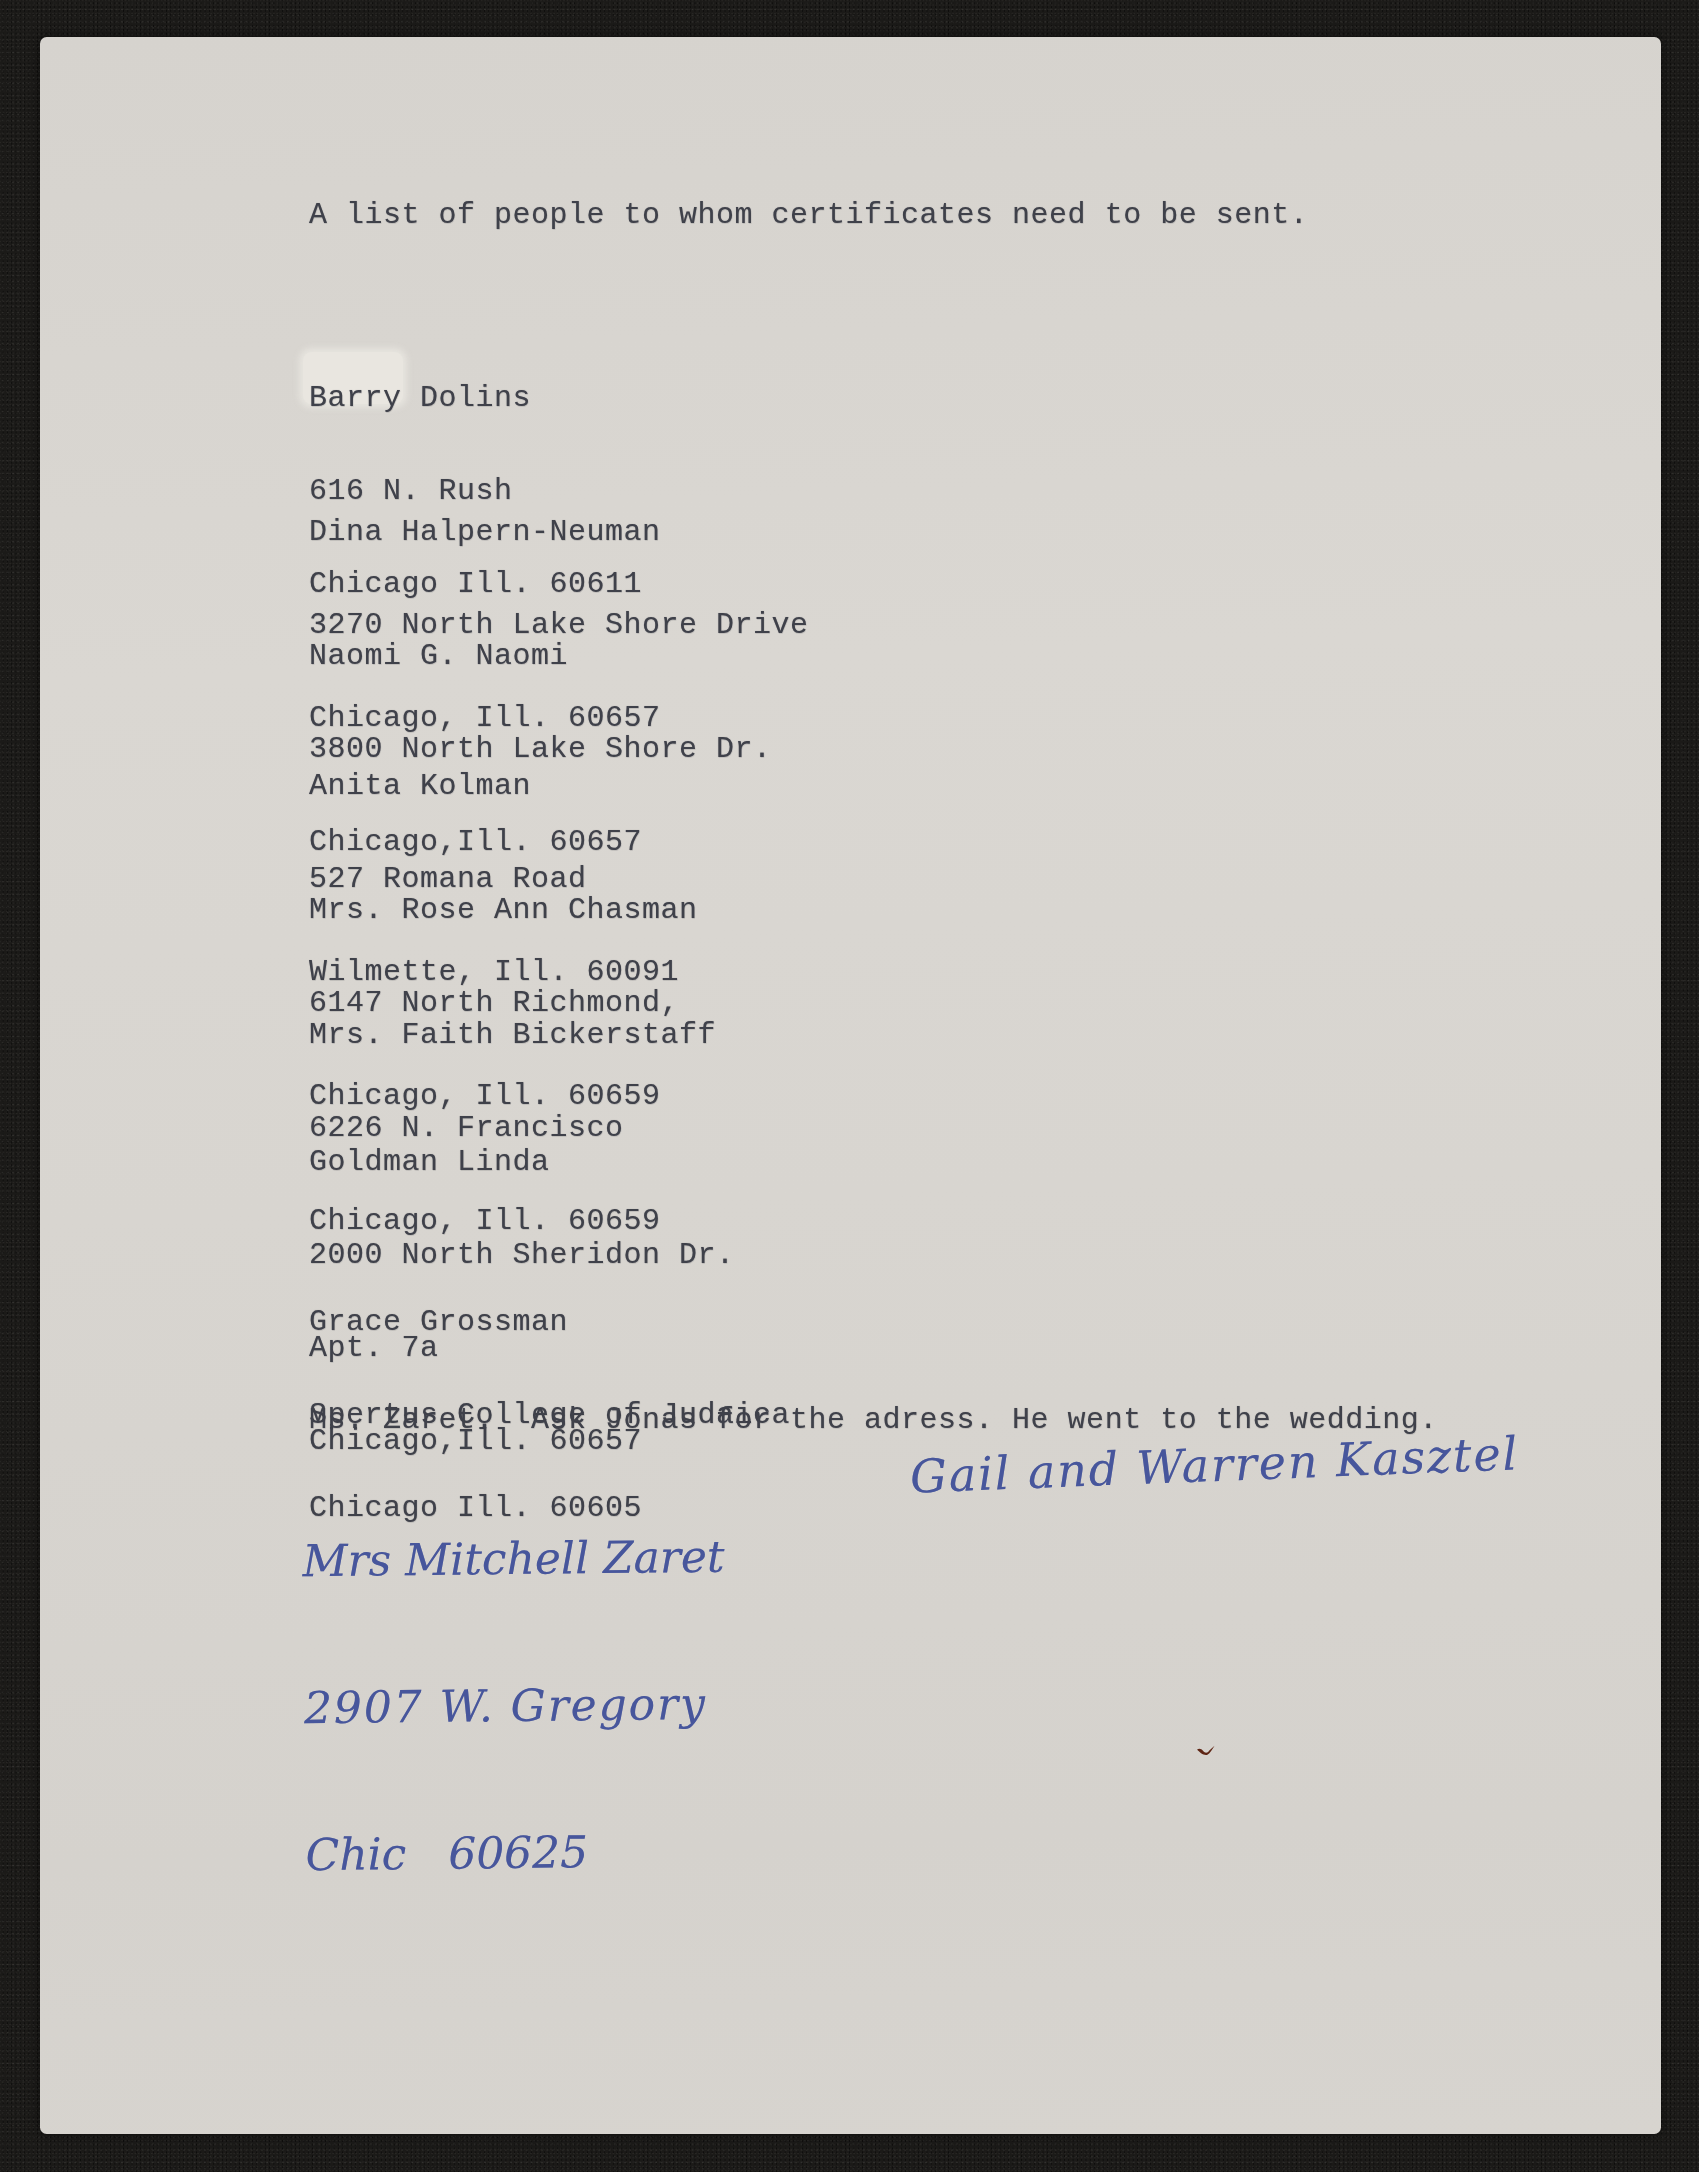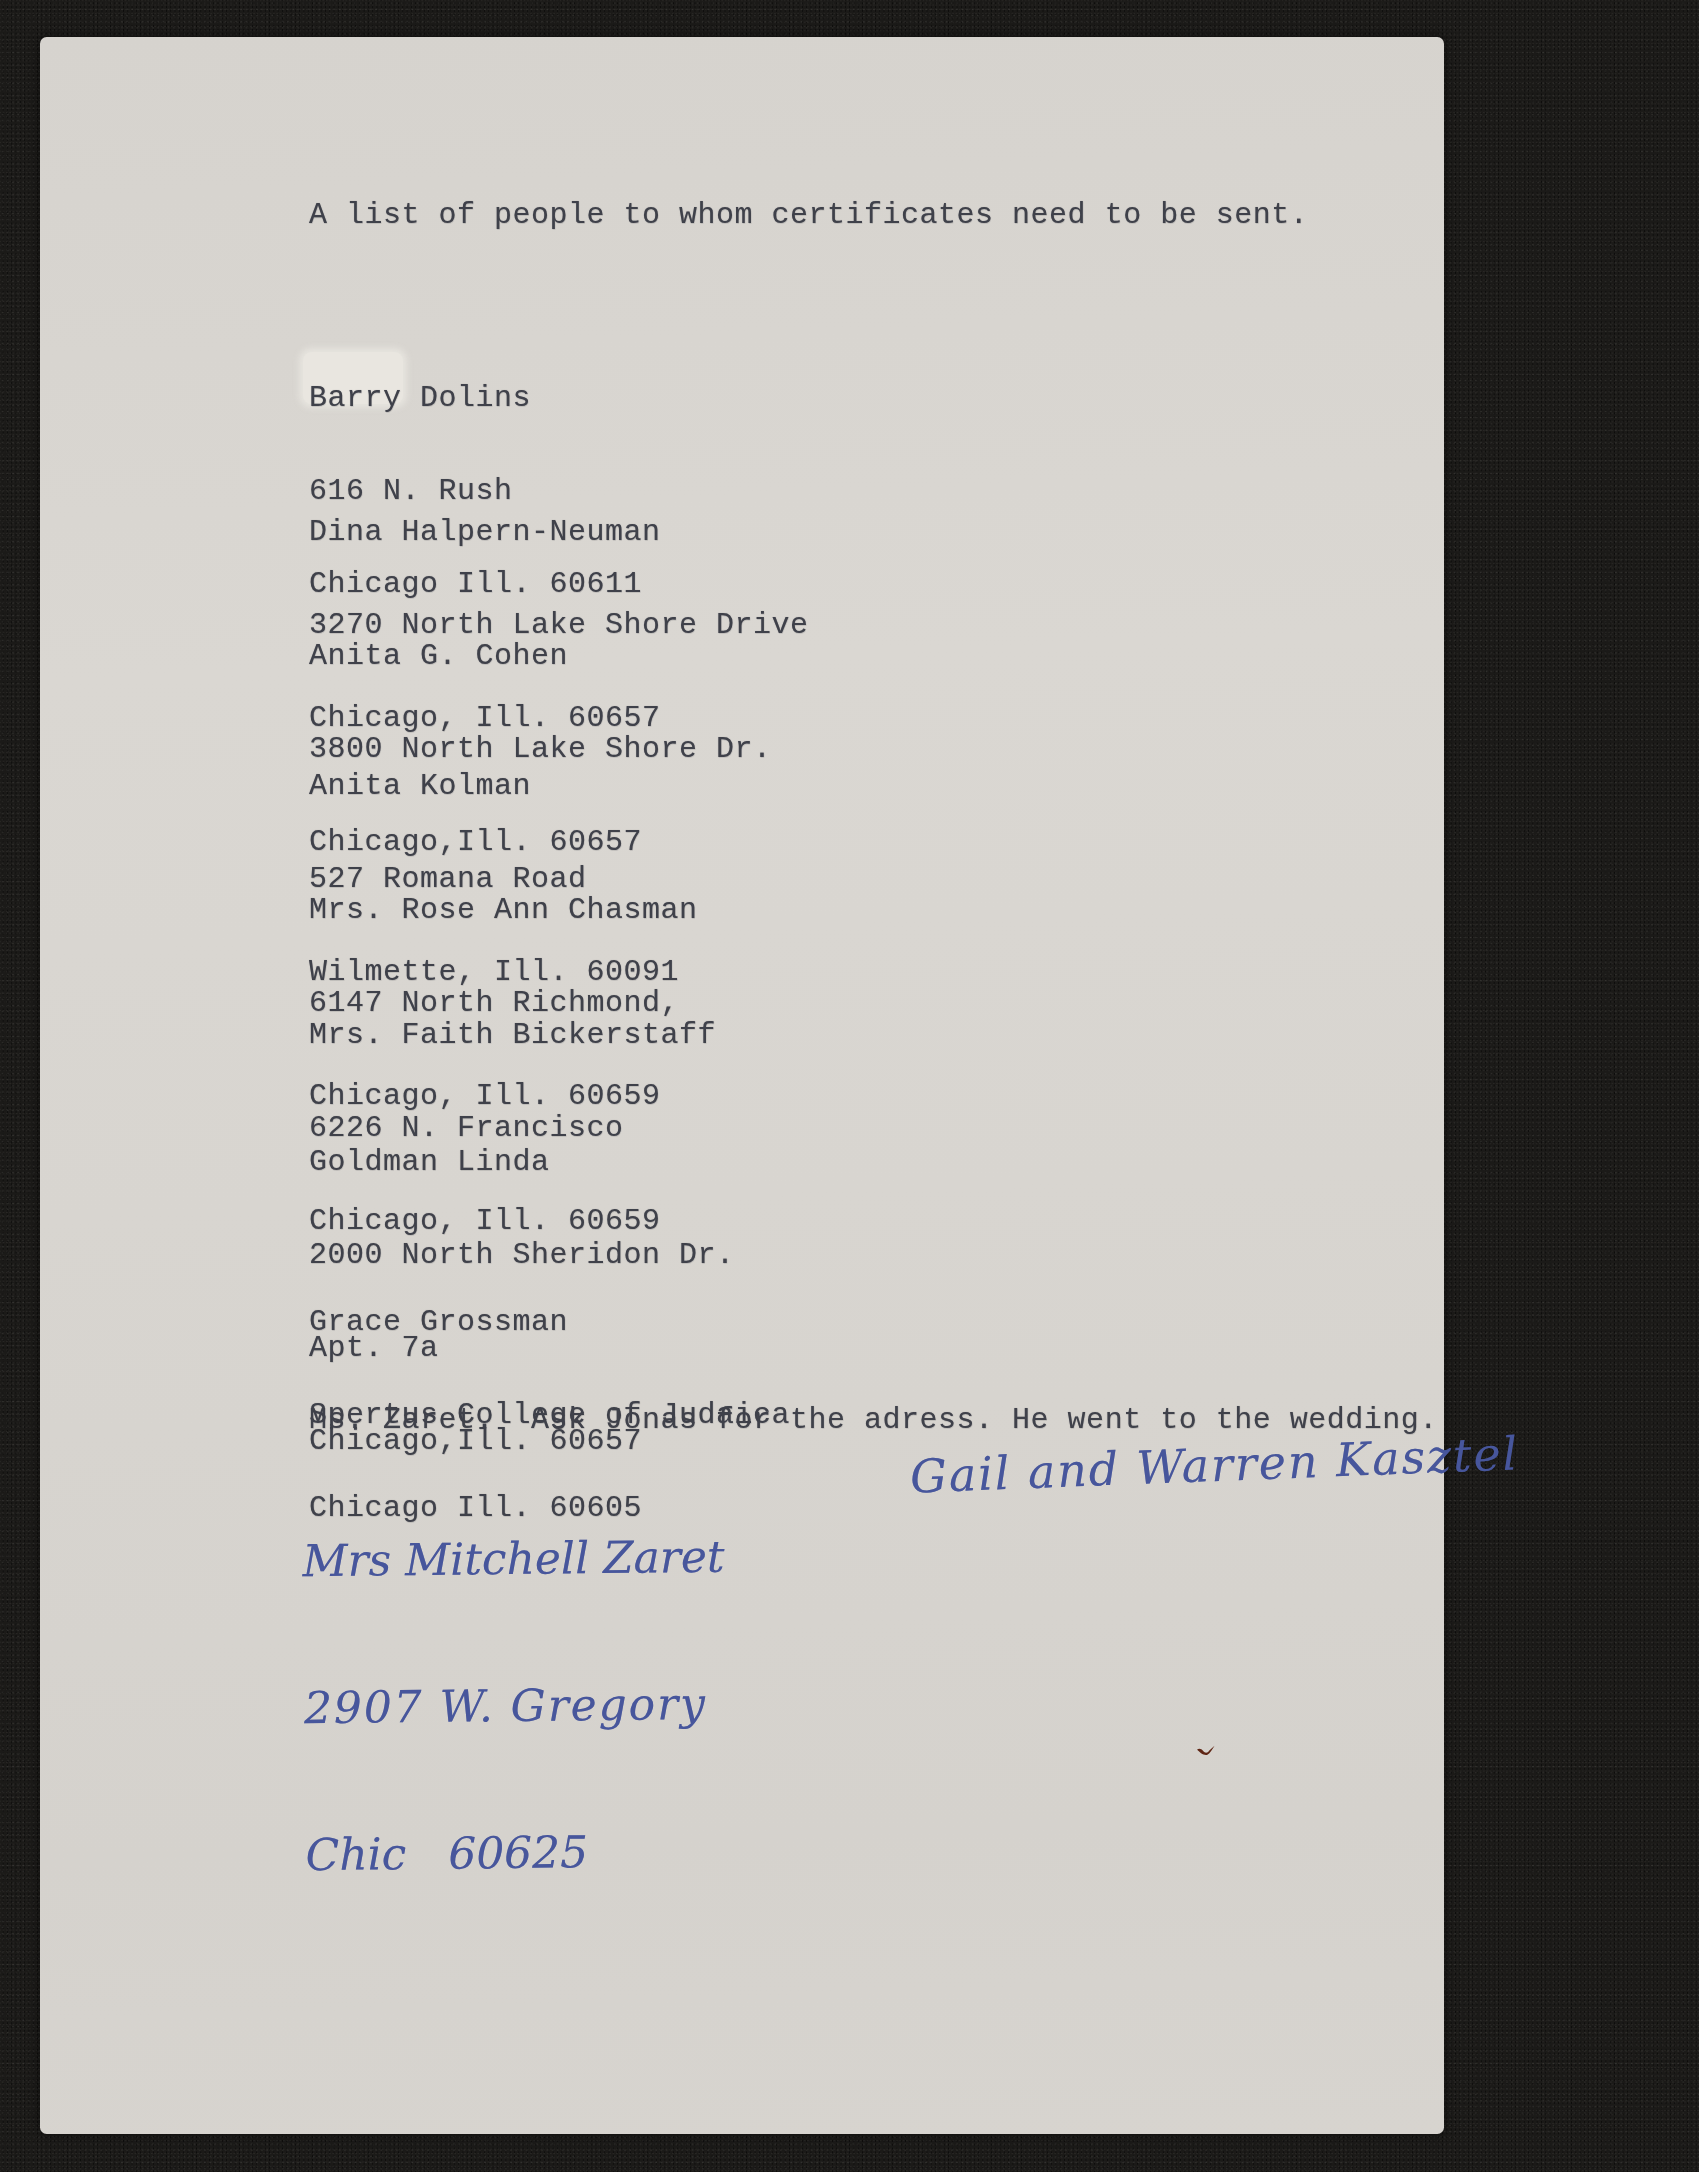--- a/index.html
+++ b/index.html
@@ -24,21 +24,21 @@
       radial-gradient(rgba(70,69,66,0.30) 0.5px, transparent 0.8px),
       radial-gradient(rgba(0,0,0,0.55) 0.7px, transparent 1px);
     background-size: 5.2px 6.2px, 3.3px 4.3px, 4.3px 3.8px;
     background-position: 0 0, 1.9px 2.9px, 1px 1.4px;
   }
   
   .paper {
     position: absolute;
     left: 40px;
     top: 37px;
-    width: 1404px;
+    width: 1621px;
     height: 2097px;
     border-radius: 6.7px;
     background: linear-gradient(178deg, #d6d3ce 0%, #dad7d2 30%, #d8d5d0 55%, #d5d2cd 85%, #d7d4cf 100%);
     box-shadow: 0 0 10.5px rgba(0,0,0,0.55);
   }
   .typed {
     position: absolute;
     font-family: "Liberation Mono", "DejaVu Sans Mono", monospace;
     font-size: 30px;
     line-height: 31px;
@@ -108,21 +108,21 @@
       <div>Chicago Ill. 60611</div>
     </div>
 
     <div class="typed address-block" style="top:418px">
       <div>Dina Halpern-Neuman</div>
       <div>3270 North Lake Shore Drive</div>
       <div>Chicago, Ill. 60657</div>
     </div>
 
     <div class="typed address-block" style="top:542px">
-      <div>Anita G. Cohen</div>
+      <div>Naomi G. Naomi</div>
       <div>3800 North Lake Shore Dr.</div>
       <div>Chicago,Ill. 60657</div>
     </div>
 
     <div class="typed address-block" style="top:672px">
       <div>Anita Kolman</div>
       <div>527 Romana Road</div>
       <div>Wilmette, Ill. 60091</div>
     </div>
 

